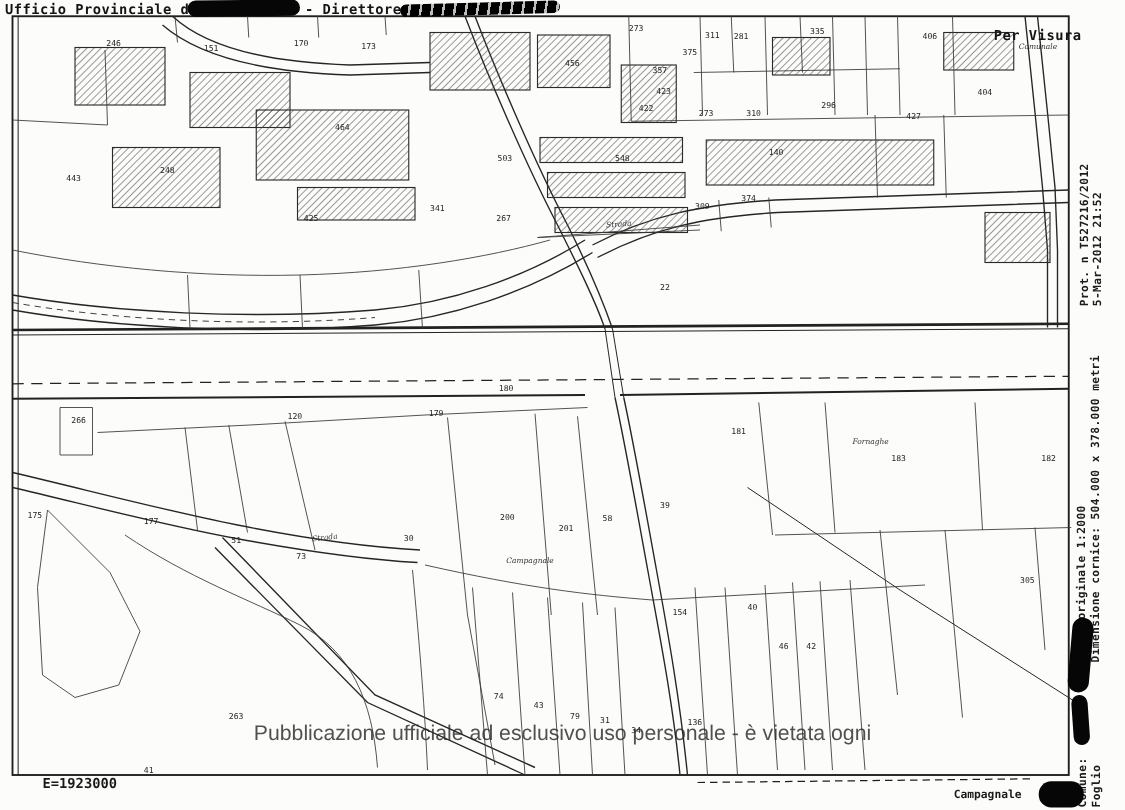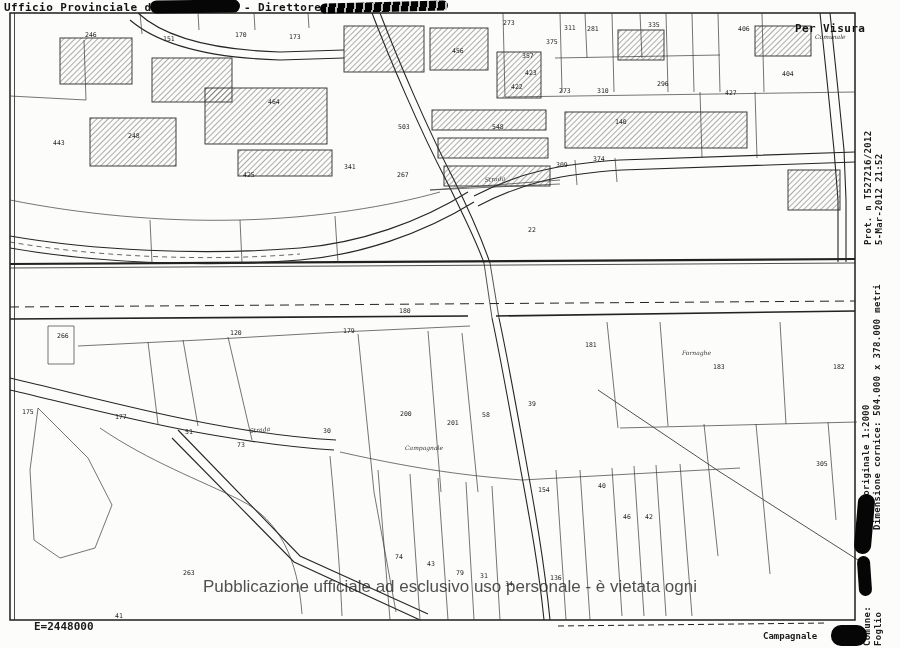--- a/index.html
+++ b/index.html
@@ -217,18 +217,18 @@
     <div>Scala originale 1:2000</div>
     <div>Dimensione cornice: 504.000 x 378.000 metri</div>
   </div>
   <div class="vtext" id="vblock-comune">
     <div>Comune:</div>
     <div>Foglio</div>
   </div>
   <div class="redact" id="redact-side1"></div>
   <div class="redact" id="redact-side2"></div>
 
-  <div id="east-coord">E=2448000</div>
+  <div id="east-coord">E=1923000</div>
   <div id="particella-label">Campagnale</div>
   <div class="redact" id="redact-br"></div>
   <div class="disc" id="disclaimer1">Pubblicazione ufficiale ad esclusivo uso personale - è vietata ogni</div>
 
 </div>
 
 </body></html>

